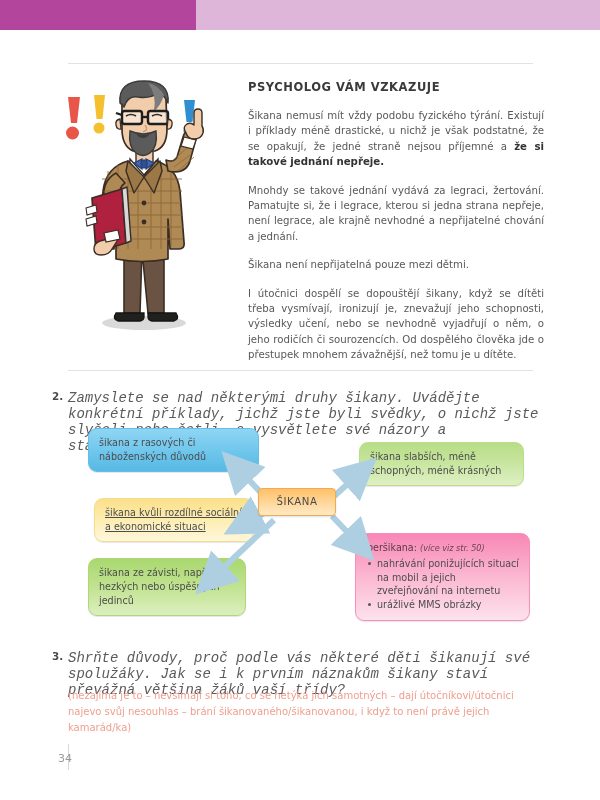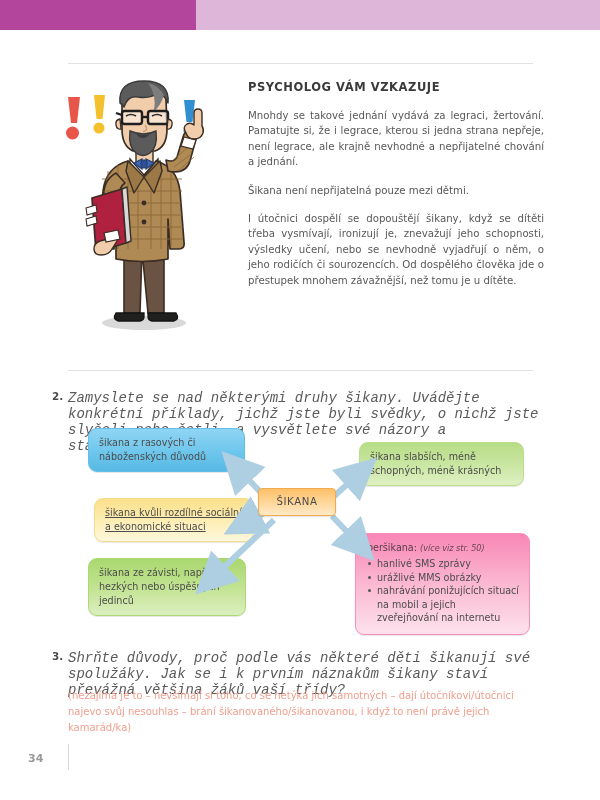--- a/index.html
+++ b/index.html
@@ -47,21 +47,21 @@
   }
 
   
   .diagram{position:absolute;left:52px;top:420px;width:496px;height:215px;}
   .node{
     position:absolute;box-sizing:border-box;
     border-radius:9px;padding:7px 10px;
     font-size:9.6px;line-height:14px;color:#4c4c4c;
   }
   .n-blue{
-    left:36px;top:8px;width:157px;
+    left:36px;top:8px;width:171px;
     background:linear-gradient(180deg,#8fd5f4 0%,#6ec6ec 55%,#57b9e4 100%);
     border:1px solid #63bfe8;
     box-shadow:0 1px 1px rgba(0,0,0,.10);
   }
   .n-green1{
     left:307px;top:22px;width:165px;
     background:linear-gradient(180deg,#b7dd85 0%,#cbe7a4 55%,#dff0c4 100%);
     border:1px solid #b9dd8b;
     box-shadow:0 1px 1px rgba(0,0,0,.10);
   }
@@ -100,21 +100,21 @@
   .cyber-list{margin:0;padding:0 0 0 12px;list-style:none;}
   .cyber-list li{
     font-size:9.6px;line-height:13.6px;color:#4c4c4c;position:relative;padding-left:9px;
   }
   .cyber-list li:before{
     content:"";position:absolute;left:0;top:5px;width:3.2px;height:3.2px;
     border-radius:50%;background:#58555a;
   }
   .arrows{position:absolute;left:0;top:0;width:496px;height:215px;z-index:1;}
   .page-num{
-    position:absolute;left:28px;top:752px;font-size:11px;color:#9a9a9a;font-weight:bold;
+    position:absolute;left:58px;top:752px;font-size:11px;color:#9a9a9a;
   }
   .page-rule{position:absolute;left:68px;top:744px;width:1px;height:26px;background:#d8d8d8;}
 </style>
 </head>
 <body>
 
 <div class="header">
   <div class="header-light"></div>
   <div class="header-dark"></div>
   <div class="header-title">CHOVÁNÍ LIDÍ</div>
@@ -207,20 +207,23 @@
   <path d="M74 56 q14 6 26 0 q2 16 -6 22 q-7 5 -14 0 q-8 -6 -6 -22 z" fill="#5b5b5b" stroke="#3a3a3a" stroke-width="1.4"></path>
   <path d="M80 58 q8 4 14 0 q-2 5 -7 5 q-5 0 -7 -5z" fill="#3e3e3e"></path>
 
   <path d="M64 44 q-5 1 -4 6 q1 5 5 4z" fill="#f2cdab" stroke="#3a2d24" stroke-width="1.3"></path>
   <path d="M112 44 q5 1 4 6 q-1 5 -5 4z" fill="#f2cdab" stroke="#3a2d24" stroke-width="1.3"></path>
 </svg>
 </div>
 
 <div class="article">
   <h2>PSYCHOLOG VÁM VZKAZUJE</h2>
+  <p>
+    <span>Šikana nemusí mít vždy podobu fyzického týrání. Existují i příklady méně drastické, u nichž je však podstatné, že se opakují, že jedné straně nejsou příjemné a </span><b>že si takové jednání nepřeje.</b>
+  </p>
   <p>Mnohdy se takové jednání vydává za legraci, žertování. Pamatujte si, že i legrace, kterou si jedna strana nepřeje, není legrace, ale krajně nevhodné a nepřijatelné chování a jednání.</p>
   <p>Šikana není nepřijatelná pouze mezi dětmi.</p>
   <p>I útočnici dospělí se dopouštějí šikany, když se dítěti třeba vysmívají, ironizují je, znevažují jeho schopnosti, výsledky učení, nebo se nevhodně vyjadřují o něm, o jeho rodičích či sourozencích. Od dospělého člověka jde o přestupek mnohem závažnější, než tomu je u dítěte.</p>
 </div>
 
 <div class="rule-mid"></div>
 
 <div class="q" id="q2">
   <div class="q-num">2.</div>
   <div class="q-text">Zamyslete se nad některými druhy šikany. Uvádějte konkrétní příklady, jichž jste byli svědky, o nichž jste slyšeli nebo četli, a vysvětlete své názory a stanoviska.</div>
@@ -247,23 +250,22 @@
   <div class="node n-green1">šikana slabších, méně schopných, méně krásných</div>
   <div class="node n-yellow">šikana kvůli rozdílné sociální a ekonomické situaci</div>
   <div class="node n-green2">šikana ze závisti, např. hezkých nebo úspěšných jedinců</div>
 
   <div class="node n-pink">
     <div class="cyber-head">
       <span>kyberšikana:</span>
       <i>(více viz str. 50)</i>
     </div>
     <ul class="cyber-list">
-      <li>hanlivé SMS zprávy</li>
+      <li>nahrávání ponižujících situací na mobil a jejich zveřejňování na internetu</li>
       <li>urážlivé MMS obrázky</li>
-      <li>nahrávání ponižujících situací na mobil a jejich zveřejňování na internetu</li>
     </ul>
   </div>
 
   <div class="node n-center">ŠIKANA</div>
 </div>
 
 <div class="q" id="q3">
   <div class="q-num">3.</div>
   <div class="q-text">Shrňte důvody, proč podle vás některé děti šikanují své spolužáky. Jak se i k prvním náznakům šikany staví převážná většina žáků vaší třídy?</div>
 </div>

